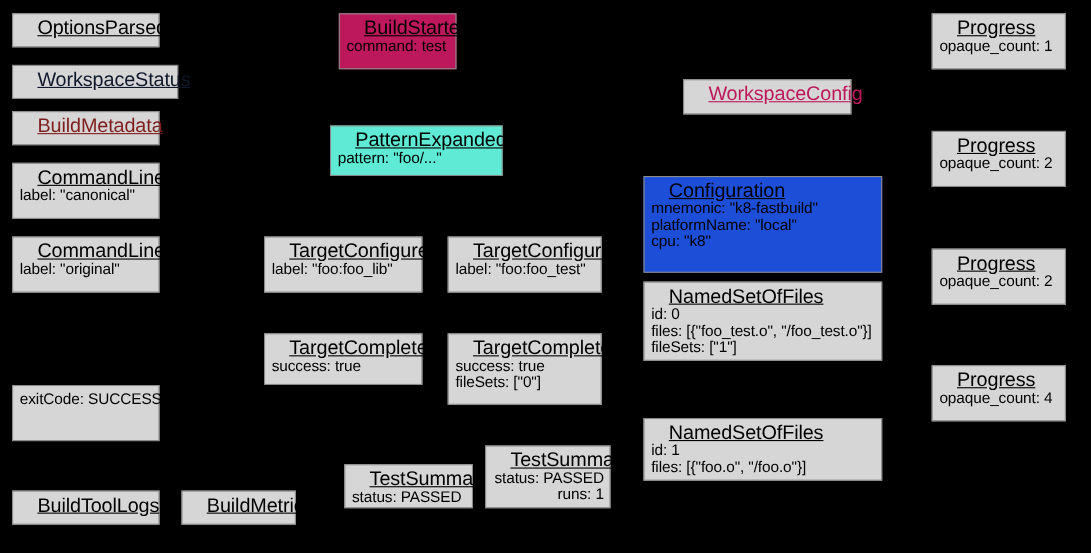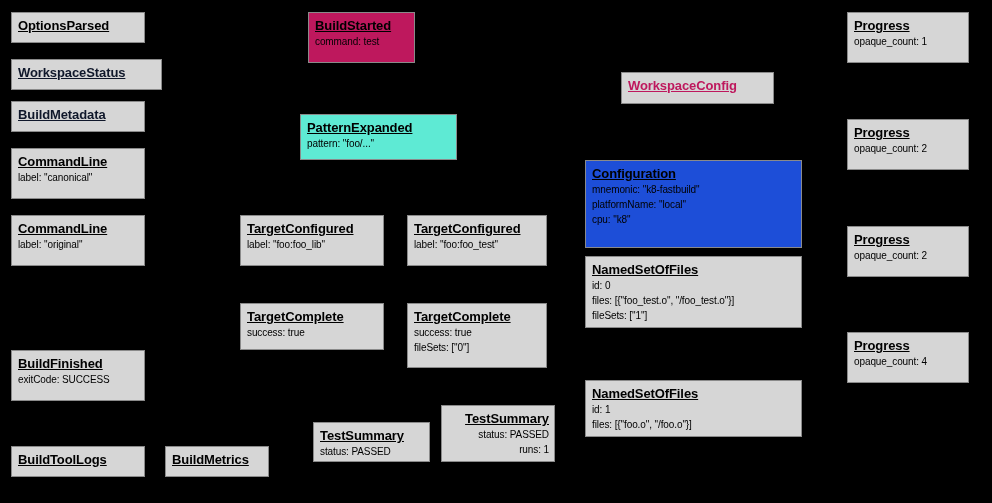--- a/index.html
+++ b/index.html
@@ -26,63 +26,63 @@
     position: absolute;
     box-sizing: border-box;
     background: #d6d6d6;
     border: 1px solid #8a8a8a;
     padding: 4px 5px 4px 6px;
     color: #000000;
     line-height: 15px;
   }
   .node .title {
     display: block;
-    font-size: 13px;
-    font-weight: bold;
+    font-size: 18px;
+    font-weight: normal;
     text-decoration: underline;
     line-height: 17px;
     white-space: nowrap;
     letter-spacing: -0.1px;
+    margin-left: 16px;
   }
   .node .title.wrap {
     white-space: normal;
   }
   .node .field {
     display: block;
-    font-size: 10px;
+    font-size: 14px;
     font-weight: normal;
     text-decoration: none;
     line-height: 15px;
     white-space: nowrap;
     letter-spacing: -0.1px;
   }
 </style>
 </head>
 <body>
 
 <div id="canvas" style="background: rgb(0, 0, 0);">
     <div class="node" style="left: 11px; top: 12px; width: 134px; height: 31px; background: rgb(214, 214, 214); border-color: rgb(138, 138, 138); color: rgb(0, 0, 0);">
       <span class="title">OptionsParsed</span>
     </div>
     <div class="node" style="left: 11px; top: 59px; width: 151px; height: 31px; background: rgb(214, 214, 214); border-color: rgb(138, 138, 138); color: #0f172a;">
       <span class="title">WorkspaceStatus</span>
     </div>
-    <div class="node" style="left: 11px; top: 101px; width: 134px; height: 31px; background: rgb(214, 214, 214); border-color: rgb(138, 138, 138); color: #0f172a;">
+    <div class="node" style="left: 11px; top: 101px; width: 134px; height: 31px; background: rgb(214, 214, 214); border-color: rgb(138, 138, 138); color: #7f1d1d;">
       <span class="title">BuildMetadata</span>
     </div>
     <div class="node" style="left: 11px; top: 148px; width: 134px; height: 51px; background: rgb(214, 214, 214); border-color: rgb(138, 138, 138); color: rgb(0, 0, 0);">
       <span class="title">CommandLine</span>
       <span class="field">label: "canonical"</span>
     </div>
     <div class="node" style="left: 11px; top: 215px; width: 134px; height: 51px; background: rgb(214, 214, 214); border-color: rgb(138, 138, 138); color: rgb(0, 0, 0);">
       <span class="title">CommandLine</span>
       <span class="field">label: "original"</span>
     </div>
     <div class="node" style="left: 11px; top: 350px; width: 134px; height: 51px; background: rgb(214, 214, 214); border-color: rgb(138, 138, 138); color: rgb(0, 0, 0);">
-      <span class="title">BuildFinished</span>
       <span class="field">exitCode: SUCCESS</span>
     </div>
     <div class="node" style="left: 11px; top: 446px; width: 134px; height: 31px; background: rgb(214, 214, 214); border-color: rgb(138, 138, 138); color: rgb(0, 0, 0);">
       <span class="title">BuildToolLogs</span>
     </div>
     <div class="node" style="left: 165px; top: 446px; width: 104px; height: 31px; background: rgb(214, 214, 214); border-color: rgb(138, 138, 138); color: rgb(0, 0, 0);">
       <span class="title">BuildMetrics</span>
     </div>
     <div class="node" style="left: 308px; top: 12px; width: 107px; height: 51px; background: #be185d; border-color: rgb(138, 138, 138); color: rgb(0, 0, 0);">
       <span class="title">BuildStarted</span>

